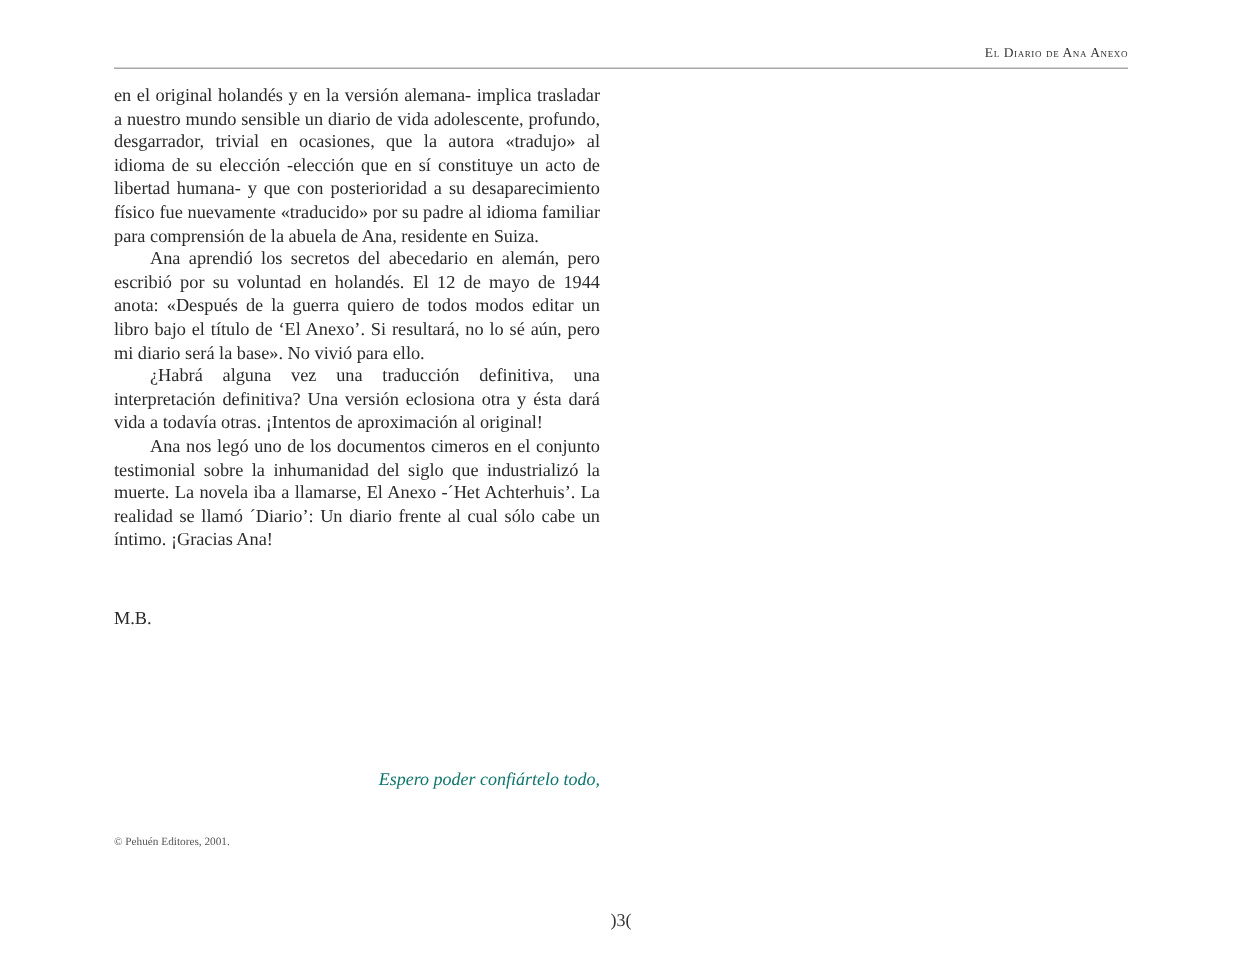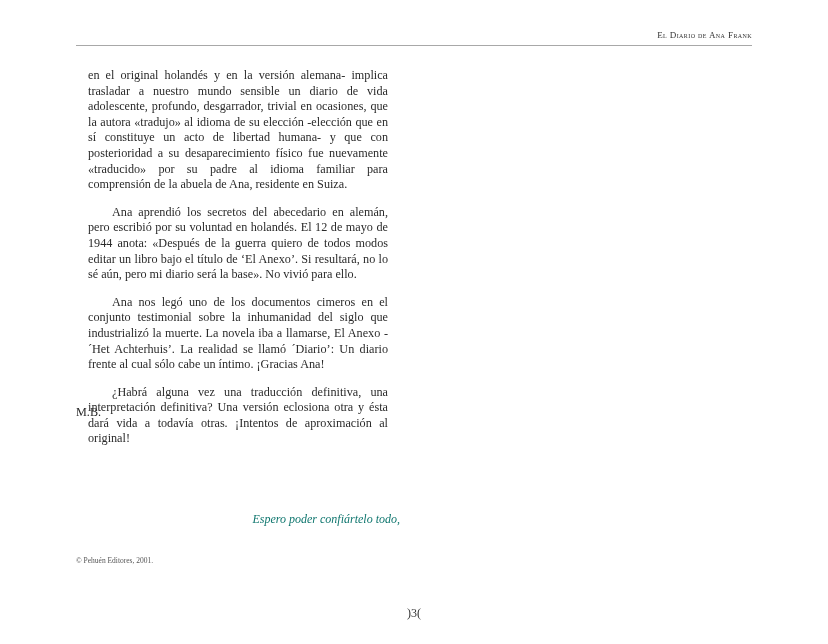--- a/index.html
+++ b/index.html
@@ -36,21 +36,21 @@
       position: absolute;
       left: 76px;
       top: 56px;
       width: 324px;
       font-size: 12.2px;
       line-height: 15.6px;
       text-align: justify;
       color: #2a2a2a;
     }
     .body-text p {
-      margin: 12px;
+      margin: 0;
       font-family: Liberation Serif, serif;
     }
     .body-text p.indent {
       text-indent: 24px;
     }
     .signature {
       position: absolute;
       left: 76px;
       top: 405px;
       width: 324px;
@@ -80,28 +80,28 @@
       width: 828px;
       top: 606px;
       text-align: center;
       font-size: 12px;
       color: #333;
     }
   </style>
 </head>
 <body>
 
-<div class="running-header">El Diario de Ana Frank</div>
+<div class="running-header">El Diario de Ana Anexo</div>
 <div class="header-rule"></div>
 
 <div class="body-text">
   <p>en el original holandés y en la versión alemana- implica trasladar a nuestro mundo sensible un diario de vida adolescente, profundo, desgarrador, trivial en ocasiones, que la autora «tradujo» al idioma de su elección -elección que en sí constituye un acto de libertad humana- y que con posterioridad a su desaparecimiento físico fue nuevamente «traducido» por su padre al idioma familiar para comprensión de la abuela de Ana, residente en Suiza.</p>
   <p class="indent">Ana aprendió los secretos del abecedario en alemán, pero escribió por su voluntad en holandés. El 12 de mayo de 1944 anota: «Después de la guerra quiero de todos modos editar un libro bajo el título de ‘El Anexo’. Si resultará, no lo sé aún, pero mi diario será la base». No vivió para ello.</p>
+  <p class="indent">¿Habrá alguna vez una traducción definitiva, una interpretación definitiva? Una versión eclosiona otra y ésta dará vida a todavía otras. ¡Intentos de aproximación al original!</p>
   <p class="indent">Ana nos legó uno de los documentos cimeros en el conjunto testimonial sobre la inhumanidad del siglo que industrializó la muerte. La novela iba a llamarse, El Anexo -´Het Achterhuis’. La realidad se llamó ´Diario’: Un diario frente al cual sólo cabe un íntimo. ¡Gracias Ana!</p>
-  <p class="indent">¿Habrá alguna vez una traducción definitiva, una interpretación definitiva? Una versión eclosiona otra y ésta dará vida a todavía otras. ¡Intentos de aproximación al original!</p>
 </div>
 
 <div class="signature">M.B.</div>
 
 <div class="epigraph">Espero poder confiártelo todo,</div>
 
 <div class="copyright">© Pehuén Editores, 2001.</div>
 
 <div class="page-number">)3(</div>
 

